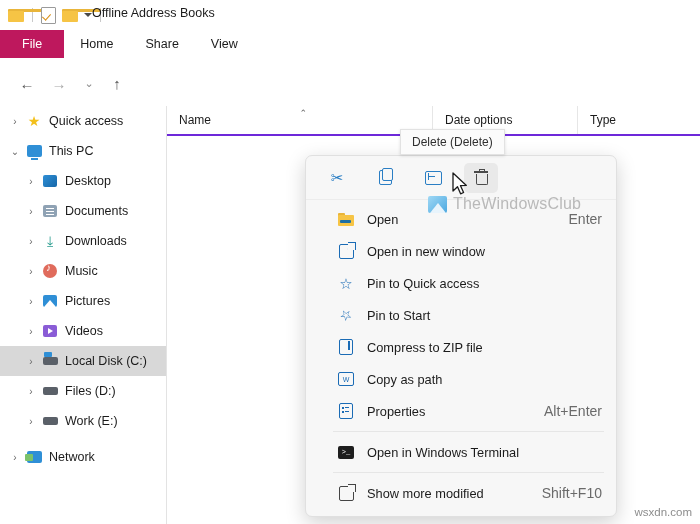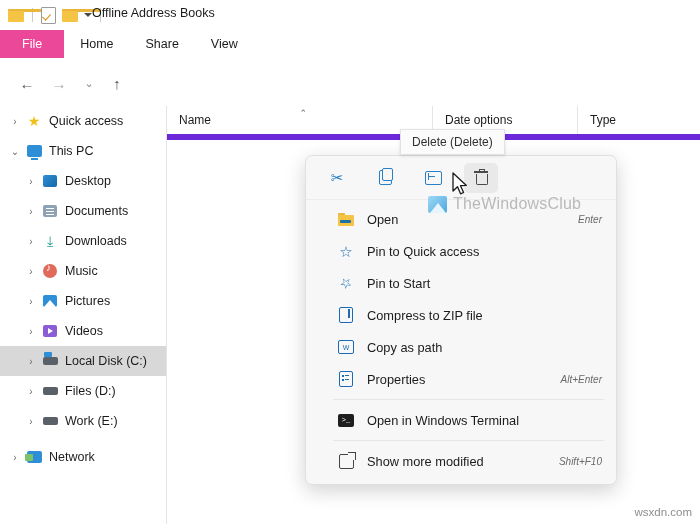--- a/index.html
+++ b/index.html
@@ -24,21 +24,21 @@
   .folderico .body{position:absolute;left:0;top:2.5px;width:16px;height:10.5px;background:#f6c445;border-radius:1px;}
 
   .propico{width:13px;height:15px;border:1px solid #9a9a9a;background:#fff;position:relative;border-radius:1px;}
   .propico:after{content:"";position:absolute;left:2px;top:4px;width:4px;height:7px;border-right:1.6px solid #d88f16;border-bottom:1.6px solid #d88f16;transform:rotate(42deg);}
   .chev-small{width:0;height:0;border-left:4px solid transparent;border-right:4px solid transparent;border-top:4px solid #4a4a4a;}
 
   
   .ribbon{position:absolute;left:0;top:30px;width:700px;height:28px;background:#ffffff;border-bottom:1px solid #dedede;}
   .tabs{display:flex;height:28px;align-items:stretch;}
   .tab{display:flex;align-items:center;justify-content:center;padding:0 16px;font-size:12.5px;color:#1b1b1b;cursor:default;}
-  .tab.file{background:#ec4899;color:#ffffff;padding:0 22px;}
+  .tab.file{background:#be185d;color:#ffffff;padding:0 22px;}
 
   
   .addrrow{position:absolute;left:0;top:58px;width:700px;height:48px;background:#ffffff;}
   .navbtn{position:absolute;top:14px;width:22px;height:22px;display:flex;align-items:center;justify-content:center;font-size:15px;color:#8a8a8a;}
   .navbtn.back{left:16px;color:#555;}
   .navbtn.fwd{left:48px;color:#a8a8a8;}
   .navbtn.recent{left:78px;font-size:11px;color:#8a8a8a;}
   .navbtn.up{left:106px;color:#555;}
 
   .addrbox{position:absolute;left:140px;top:64px;width:450px;height:26px;border:1px solid #cfcfcf;background:#fff;display:flex;align-items:center;padding:0 6px;box-sizing:border-box;}
@@ -78,21 +78,21 @@
   .picico:after{content:"";position:absolute;left:1px;bottom:0;border-left:6px solid transparent;border-right:6px solid transparent;border-bottom:7px solid #fff;}
   .vidico{background:#8a5cd6;position:relative;}
   .vidico:after{content:"";position:absolute;left:5px;top:3px;border-left:5px solid #fff;border-top:3px solid transparent;border-bottom:3px solid transparent;}
   .driveico{width:15px;height:8px;background:#5a6068;border-radius:2px;position:relative;}
   .driveico.sys:before{content:"";position:absolute;left:1px;top:-5px;width:8px;height:5px;background:#2f8fd6;border-radius:1px;}
   .netico{width:15px;height:12px;background:#2f8fd6;border-radius:2px;position:relative;}
   .netico:after{content:"";position:absolute;left:-2px;top:3px;width:8px;height:7px;background:#7bc26b;border-radius:1px;}
 
   
   .filepane{position:absolute;left:167px;top:106px;width:533px;height:418px;background:#ffffff;overflow:hidden;}
-  .colhead{display:flex;height:28px;align-items:center;border-bottom:6px solid #6d28d9;font-size:12px;color:#1b1b1b;position:relative;}
+  .colhead{display:flex;height:28px;align-items:center;border-bottom:2px solid #6d28d9;font-size:12px;color:#1b1b1b;position:relative;}
   .col{position:relative;height:28px;display:flex;align-items:center;padding-left:12px;box-sizing:border-box;}
   .col .sortarrow{position:absolute;left:50%;top:2px;font-size:9px;color:#5f5f5f;}
   .col.c-name{width:265px;}
   .col.c-date{width:145px;border-left:1px solid #e6e6e6;}
   .col.c-type{width:123px;border-left:1px solid #e6e6e6;}
 
   .filerow{display:flex;height:24px;align-items:center;font-size:12px;color:#1b1b1b;background:#d6d6d6;outline:1px dashed #4a4a4a;outline-offset:-1px;position:relative;}
   .filerow .cell{padding-left:12px;box-sizing:border-box;white-space:nowrap;overflow:hidden;}
   .filerow .cell.c-name{width:265px;display:flex;align-items:center;gap:7px;padding-left:9px;}
   .filerow .cell.c-date{width:145px;}
@@ -103,21 +103,21 @@
 
   
   .ctxmenu{position:absolute;left:305px;top:155px;width:310px;background:#f7f7f7;border:1px solid #e0e0e0;border-radius:7px;box-shadow:0 6px 20px rgba(0,0,0,.18);z-index:50;overflow:hidden;padding-bottom:4px;}
   .ctxtop{display:flex;align-items:center;height:44px;padding:0 14px;box-sizing:border-box;gap:14px;border-bottom:1px solid #ececec;}
   .ctxtopbtn{width:34px;height:30px;display:flex;align-items:center;justify-content:center;border-radius:5px;}
   .ctxtopbtn.hover{background:#e9e9e9;}
   .ctxitems{padding:3px 0;margin-left:15px;}
   .ctxitem{display:flex;align-items:center;height:32px;padding:0 14px;box-sizing:border-box;font-size:12.8px;color:#1b1b1b;white-space:nowrap;}
   .ctxitem .ico{width:22px;flex:0 0 22px;display:flex;align-items:center;justify-content:center;}
   .ctxitem .lbl{flex:1;padding-left:10px;}
-  .ctxitem .acc{color:#6a6a6a;font-size:10px;font-style:italic;}
+  .ctxitem .acc{color:#6a6a6a;font-size:14px;}
   .ctxdiv{height:1px;background:#e6e6e6;margin:4px 12px;}
 
   
   .i-open{position:relative;width:16px;height:13px;}
   .i-open .t{position:absolute;left:0;top:0;width:7px;height:3px;background:#e9b53a;border-radius:1px 1px 0 0;}
   .i-open .b{position:absolute;left:0;top:2.5px;width:16px;height:10.5px;background:#f6c445;border-radius:1px;}
   .i-open .s{position:absolute;left:2px;top:7px;width:11px;height:3px;background:#1d6fa5;border-radius:1px;}
   .i-newwin{width:13px;height:13px;border:1.4px solid #1a6bb5;border-radius:2px;position:relative;}
   .i-newwin:after{content:"";position:absolute;right:-3px;top:-3px;width:7px;height:7px;border-top:1.4px solid #1a6bb5;border-right:1.4px solid #1a6bb5;background:#f7f7f7;}
   .i-newwin:before{content:"";position:absolute;right:-2px;top:1px;width:8px;height:1.4px;background:#1a6bb5;transform:rotate(-45deg);}
@@ -350,20 +350,27 @@
               <span class="t"></span>
               <span class="b"></span>
               <span class="s"></span>
             </span>
           </span>
         <span class="lbl">Open</span>
         <span class="acc">Enter</span>
       </div>
       <div class="ctxitem">
         <span class="ico">
+            <span class="i-newwin"></span>
+          </span>
+        <span class="lbl">Open in new window</span>
+        <span class="acc"></span>
+      </div>
+      <div class="ctxitem">
+        <span class="ico">
             <span class="i-star">☆</span>
           </span>
         <span class="lbl">Pin to Quick access</span>
         <span class="acc"></span>
       </div>
       <div class="ctxitem">
         <span class="ico">
             <span class="i-pin">☆</span>
           </span>
         <span class="lbl">Pin to Start</span>

